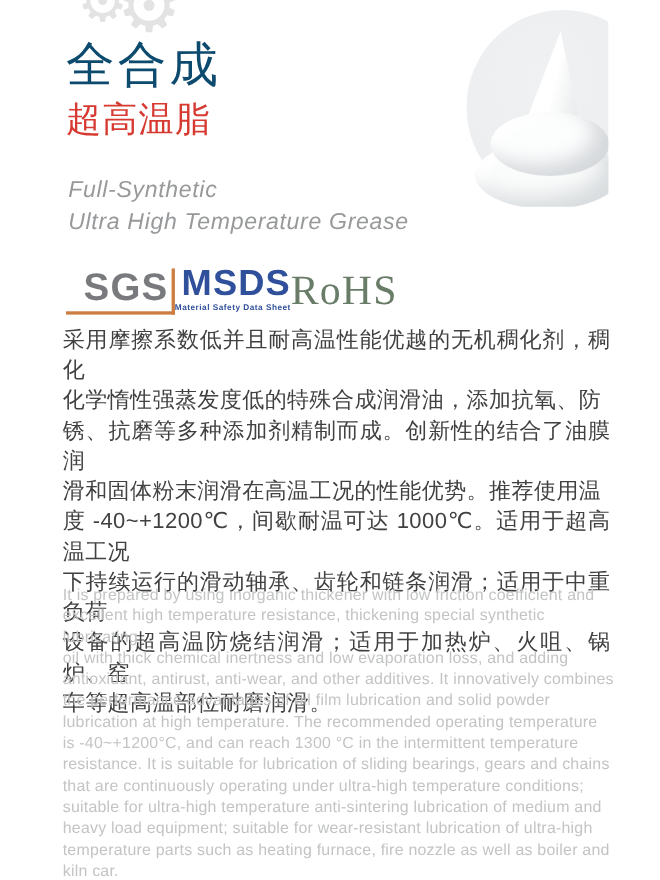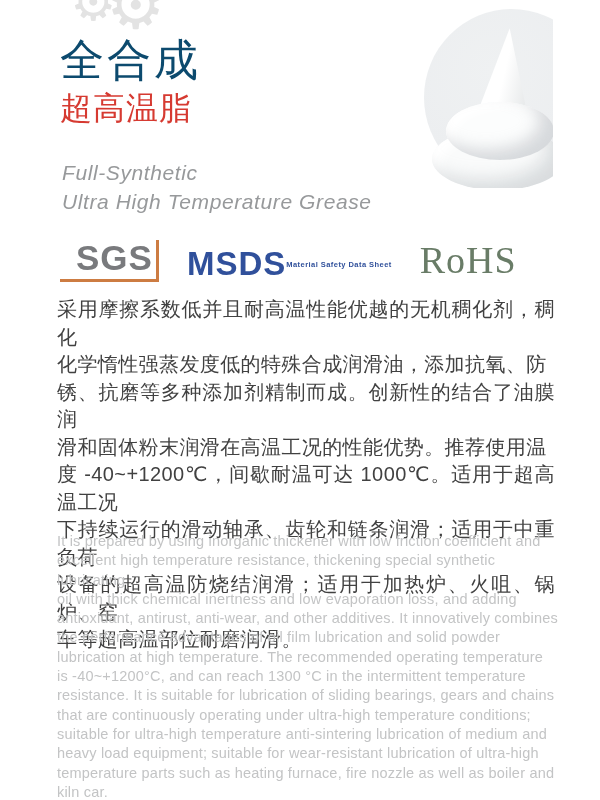--- a/index.html
+++ b/index.html
@@ -28,25 +28,25 @@
     box-shadow:inset -14px -10px 16px rgba(168,174,180,.45), inset 8px 6px 10px #ffffff;}
 
   
   .title-block{position:absolute;left:60px;top:34px;}
   .title-cn-1{font-size:44px;font-weight:500;color:#0c4a6e;letter-spacing:3px;line-height:1.18;}
   .title-cn-2{font-size:32px;font-weight:400;color:#d63a31;letter-spacing:1px;line-height:1.1;margin-top:5px;}
   .subtitle{position:absolute;left:62px;top:158px;font-style:italic;color:#97999b;
     font-size:21px;line-height:29px;letter-spacing:.6px;}
 
   
-  .badges{position:absolute;left:60px;top:240px;display:flex;align-items:flex-end;gap:28px;}
+  .badges{position:absolute;left:60px;top:240px;display:flex;align-items:flex-end;}
   .badge-sgs{position:relative;border-bottom:3px solid #cd7c42;border-right:3px solid #cd7c42;
     padding:0 3px 4px 16px;}
   .badge-sgs .sgs-text{font-size:35px;font-weight:bold;color:#797a7d;letter-spacing:1px;line-height:1;}
-  .badge-msds{display:flex;flex-direction:row;align-items:center;padding-bottom:2px;}
+  .badge-msds{display:flex;flex-direction:column;align-items:flex-end;padding-bottom:2px;}
   .badge-msds .msds-text{font-size:33px;font-weight:bold;color:#30509b;letter-spacing:1px;line-height:1;}
   .badge-msds .msds-caption{font-size:7.5px;font-weight:bold;color:#30509b;letter-spacing:.45px;
     margin-top:2px;white-space:nowrap;}
   .badge-rohs{font-family:"Liberation Serif","DejaVu Serif",serif;font-size:38px;color:#697c67;
     letter-spacing:1px;line-height:1;padding-bottom:3px;}
 
   
   .desc-cn{position:absolute;left:57px;top:296px;width:498px;font-size:20px;line-height:27.5px;
     color:#414141;font-weight:500;letter-spacing:.4px;white-space:pre-line;text-align:justify;}
   .desc-en{position:absolute;left:57px;top:532px;width:502px;font-size:14.5px;line-height:19.3px;

